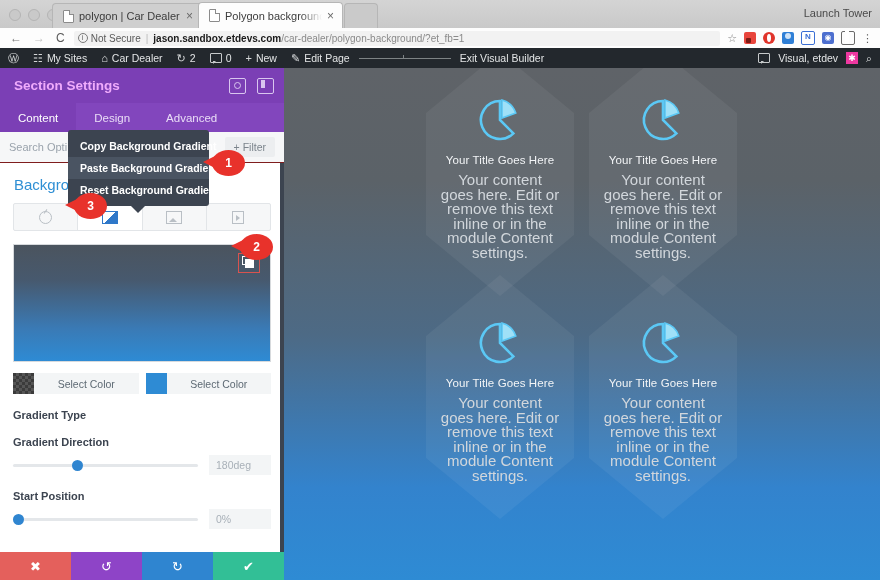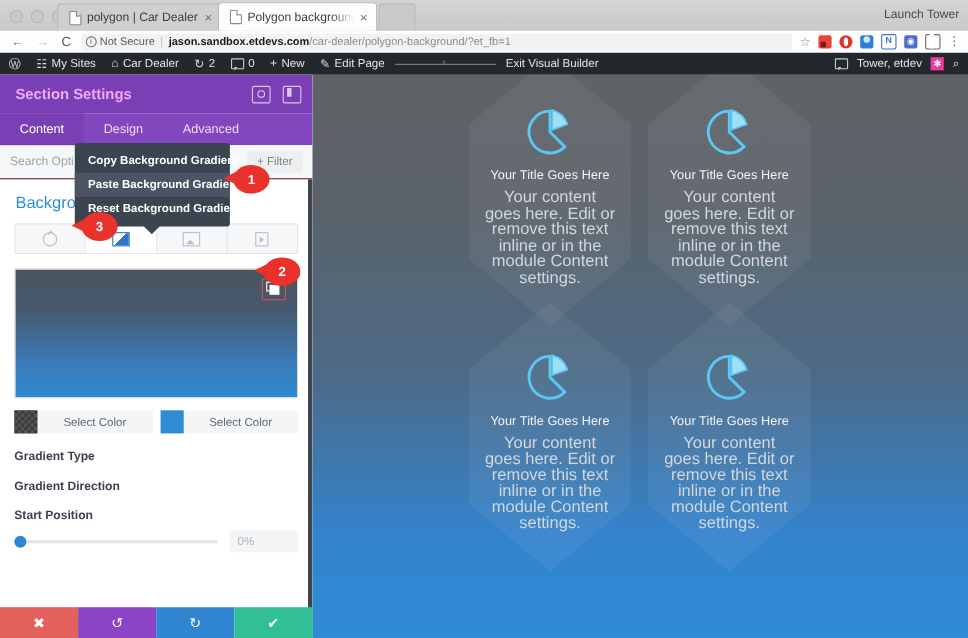--- a/index.html
+++ b/index.html
@@ -326,21 +326,21 @@
     <div class="grp">
       <span class="wpico">✎</span>
       <span>Edit Page</span>
     </div>
     <div class="wp-updates-blank"></div>
     <div class="grp">
       <span>Exit Visual Builder</span>
     </div>
     <div class="right">
       <span class="commentbubble"></span>
-      <span>Tower, etdev</span>
+      <span>Visual, etdev</span>
       <span class="avatar-pink">✱</span>
       <span>⌕</span>
     </div>
   </div>
 
   <div class="canvas">
     <div class="hexgrid">
 
       <div class="hex h1">
         <svg class="pie" viewBox="0 0 48 48">
@@ -434,20 +434,26 @@
         <span class="sct">Select Color</span>
       </div>
     </div>
 
     <div class="field">
       <div class="flabel">Gradient Type</div>
     </div>
 
     <div class="field">
       <div class="flabel">Gradient Direction</div>
+      <div class="slider-row">
+        <div class="track">
+          <span class="knob" style="left:32%"></span>
+        </div>
+        <div class="numbox">180deg</div>
+      </div>
     </div>
 
     <div class="field">
       <div class="flabel">Start Position</div>
       <div class="slider-row">
         <div class="track">
           <span class="knob" style="left:0%"></span>
         </div>
         <div class="numbox">0%</div>
       </div>

